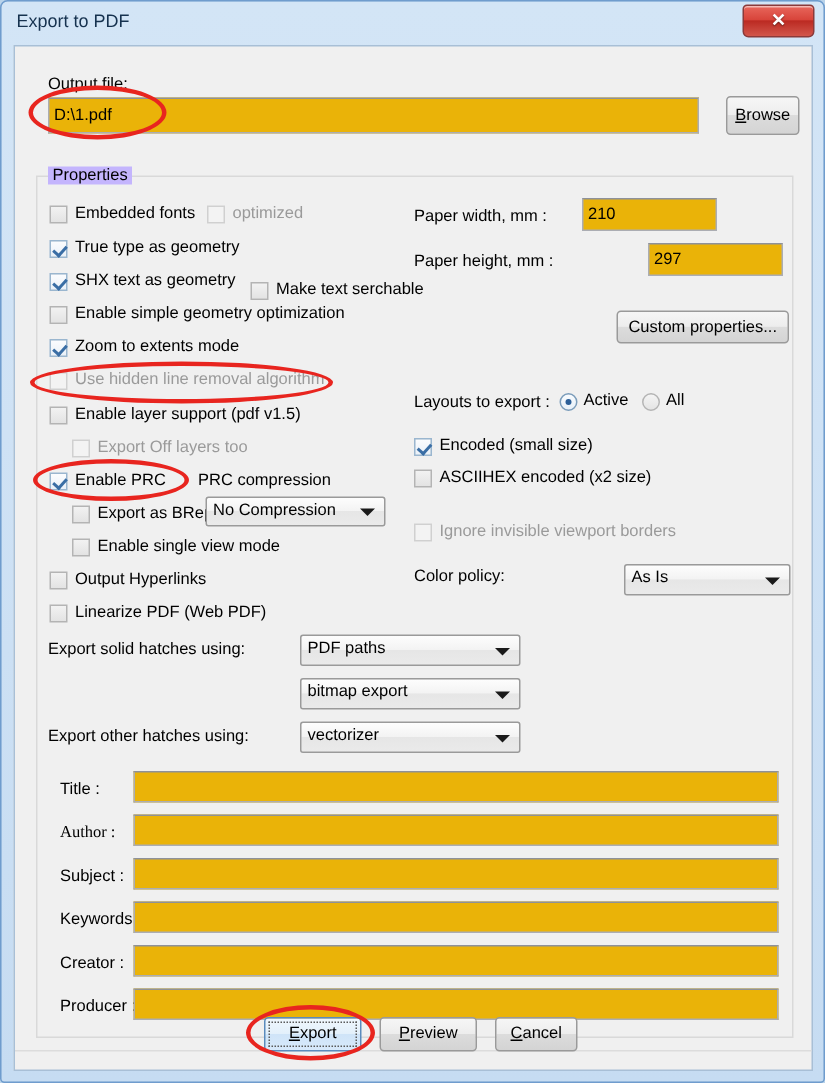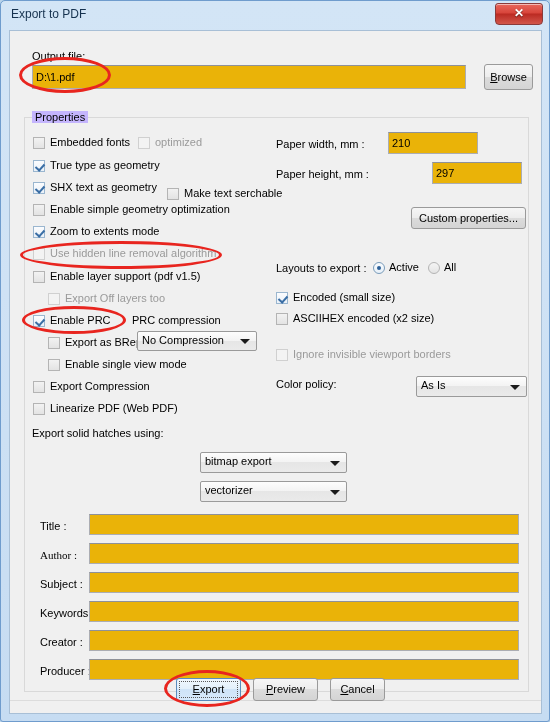--- a/index.html
+++ b/index.html
@@ -214,21 +214,21 @@
       <span class="txt">Export as BRep</span>
     </div>
 
     <div class="cb" style="left:38px;top:327px;">
       <span class="box"></span>
       <span class="txt">Enable single view mode</span>
     </div>
 
     <div class="cb" style="left:23px;top:349px;">
       <span class="box"></span>
-      <span class="txt">Export Compression</span>
+      <span class="txt">Output Hyperlinks</span>
     </div>
 
     <div class="cb" style="left:23px;top:371px;">
       <span class="box"></span>
       <span class="txt">Linearize PDF (Web PDF)</span>
     </div>
 
     <div class="lbl" style="left:122px;top:283px;">PRC compression</div>
     <div class="combo" style="left:127px;top:300px;width:120px;height:20px;">
       <span class="val">No Compression</span>
@@ -268,26 +268,31 @@
       <span class="txt">Ignore invisible viewport borders</span>
     </div>
 
     <div class="lbl" style="left:266px;top:347px;">Color policy:</div>
     <div class="combo" style="left:406px;top:345px;width:111px;height:21px;">
       <span class="val">As Is</span>
       <span class="arw"></span>
     </div>
 
     <div class="lbl" style="left:22px;top:396px;">Export solid hatches using:</div>
+    <div class="combo" style="left:190px;top:392px;width:147px;height:21px;">
+      <span class="val">PDF paths</span>
+      <span class="arw"></span>
+    </div>
 
     <div class="combo" style="left:190px;top:421px;width:147px;height:21px;">
       <span class="val">bitmap export</span>
       <span class="arw"></span>
     </div>
 
+    <div class="lbl" style="left:22px;top:454px;">Export other hatches using:</div>
     <div class="combo" style="left:190px;top:450px;width:147px;height:21px;">
       <span class="val">vectorizer</span>
       <span class="arw"></span>
     </div>
 
     <div class="lbl" style="left:30px;top:489px;">Title :</div>
     <input class="tin" style="left: 79px; top: 483px; width: 430px; height: 21px;" value="">
 
     <div class="lbl" style="left:30px;top:518px;font-family:Liberation Serif, serif;">Author :</div>
     <input class="tin" style="left: 79px; top: 512px; width: 430px; height: 21px;" value="">

